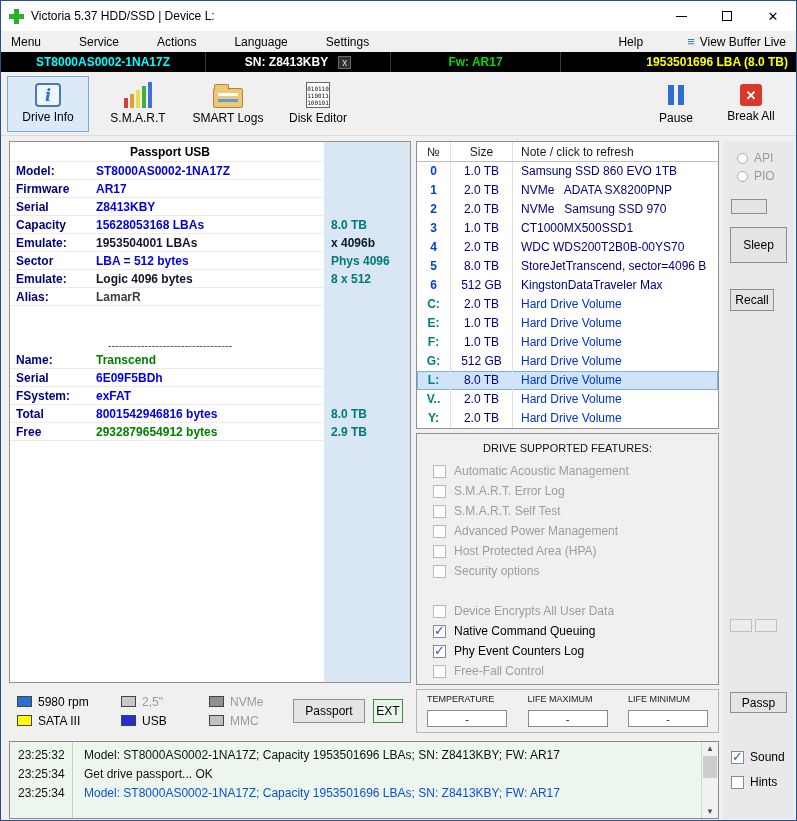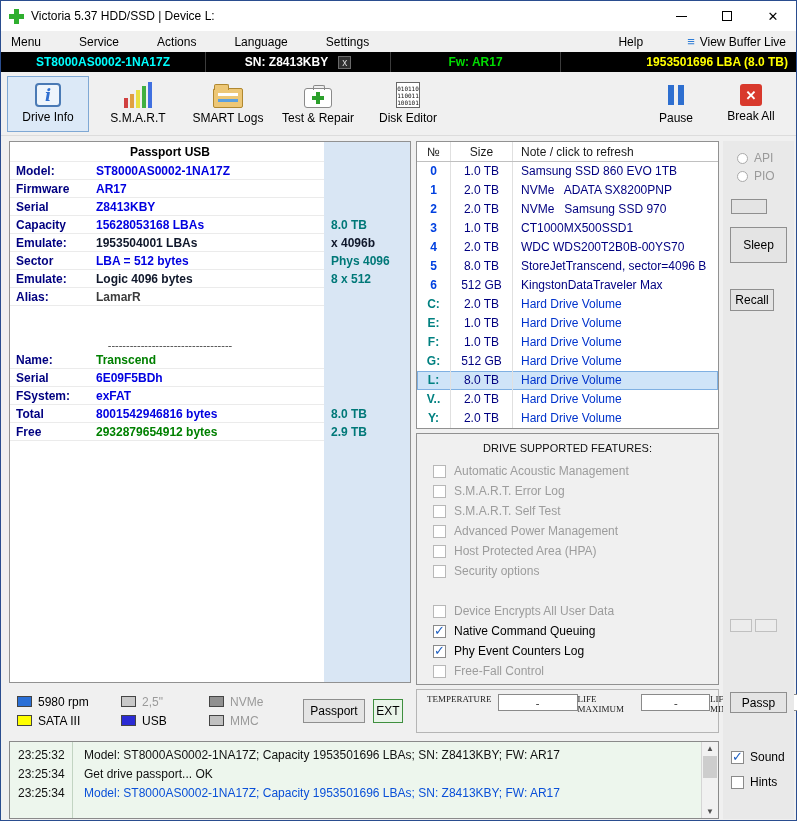--- a/index.html
+++ b/index.html
@@ -105,21 +105,21 @@
   .pp-fill { flex: 1; } .pp-fill .pp-lv { border-bottom: none; }
 
   
   .legend-panel { height: 44px; margin-top: auto; display: flex; align-items: center; padding: 0 8px; }
   .legend-grid { display: grid; grid-template-columns: 104px 88px 62px; row-gap: 5px; }
   .legend-item { display: flex; align-items: center; gap: 6px; font-size: 12px; color: #000; }
   .legend-swatch { width: 15px; height: 11px; border: 1px solid #444; flex: none; }
   .legend-item.muted .legend-label { color: #9a9a9a; }
   .legend-buttons { margin-left: auto; display: flex; gap: 8px; align-items: center; }
   .btn { background: #e4e4e4; border: 1px solid #8f8f8f; font-family: inherit; font-size: 12px; color: #000; }
-  .passport-btn { width: 62px; height: 24px; }
+  .passport-btn { width: 72px; height: 24px; }
   .ext-btn { width: 30px; height: 24px; background: #e9f4e9; border-color: #3f8f3f; }
 
   
   .drive-table { height: 288px; background: #fff; border: 1px solid #919191; font-size: 12px; overflow: hidden; }
   .dt-header { display: flex; height: 20px; border-bottom: 1px solid #c0c0c0; color: #1a1a1a; }
   .dt-header > div { line-height: 20px; }
   .dt-no { width: 34px; text-align: center; border-right: 1px solid #e0e0e0; flex: none; }
   .dt-size { width: 62px; text-align: center; border-right: 1px solid #e0e0e0; flex: none; }
   .dt-note { flex: 1; padding-left: 8px; white-space: pre; overflow: hidden; }
   .dt-row { display: flex; height: 19px; line-height: 19px; }
@@ -138,21 +138,21 @@
   .feature-item.gap-after { margin-bottom: 20px; }
   .checkbox { width: 13px; height: 13px; background: #fff; border: 1px solid #8a8a8a; position: relative; flex: none; }
   .feature-item.disabled .checkbox { border-color: #b8b8b8; }
   .checkbox .check { display: none; position: absolute; left: 0; top: -3px; color: #1f5fc0;
                      font-weight: bold; font-size: 13px; font-family: "DejaVu Sans", sans-serif; }
   .feature-item.checked .checkbox .check, .checkbox.on .check { display: block; }
 
   
   .gauges-panel { height: 44px; border: 1px solid #b5b5b5; background: #f0f0f0; display: flex;
                   justify-content: space-between; padding: 4px 10px 0; }
-  .gauge { display: flex; gap: 6px; font-family: Liberation Serif, serif; }
+  .gauge { display: flex; flex-direction: column; gap: 6px; }
   .gauge-label { font-size: 9px; color: #222; }
   .gauge-value { width: 80px; height: 17px; background: #fff; border: 1px solid #8a8a8a; font-size: 11px;
                  display: flex; align-items: center; justify-content: center; color: #222; }
 
   
   .log-panel { margin-top: 8px; height: 78px; background: #edf6ed; border: 1px solid #8a8a8a;
                position: relative; font-size: 12px; overflow: hidden; }
   .log-sep { position: absolute; left: 62px; top: 0; bottom: 0; border-left: 1px solid #c2d4c2; }
   .log-rows { padding-top: 3px; }
   .log-row { display: flex; height: 19px; align-items: center; color: #111; }
@@ -237,27 +237,20 @@
           <i></i>
           <i></i>
           <i></i>
           <i></i>
         </div>
       <span>S.M.A.R.T</span>
     </div>
     <div class="tool-btn">
       <div class="icon-folder"></div>
       <span>SMART Logs</span>
-    </div>
-    <div class="tool-btn">
-      <div class="icon-aid">
-          <span class="cv"></span>
-          <span class="ch"></span>
-        </div>
-      <span>Test &amp; Repair</span>
     </div>
     <div class="tool-btn">
       <div class="icon-binary">
         <span>010110</span>
         <span>110011</span>
         <span>100101</span>
       </div>
       <span>Disk Editor</span>
     </div>
     <div class="tool-btn pause">

